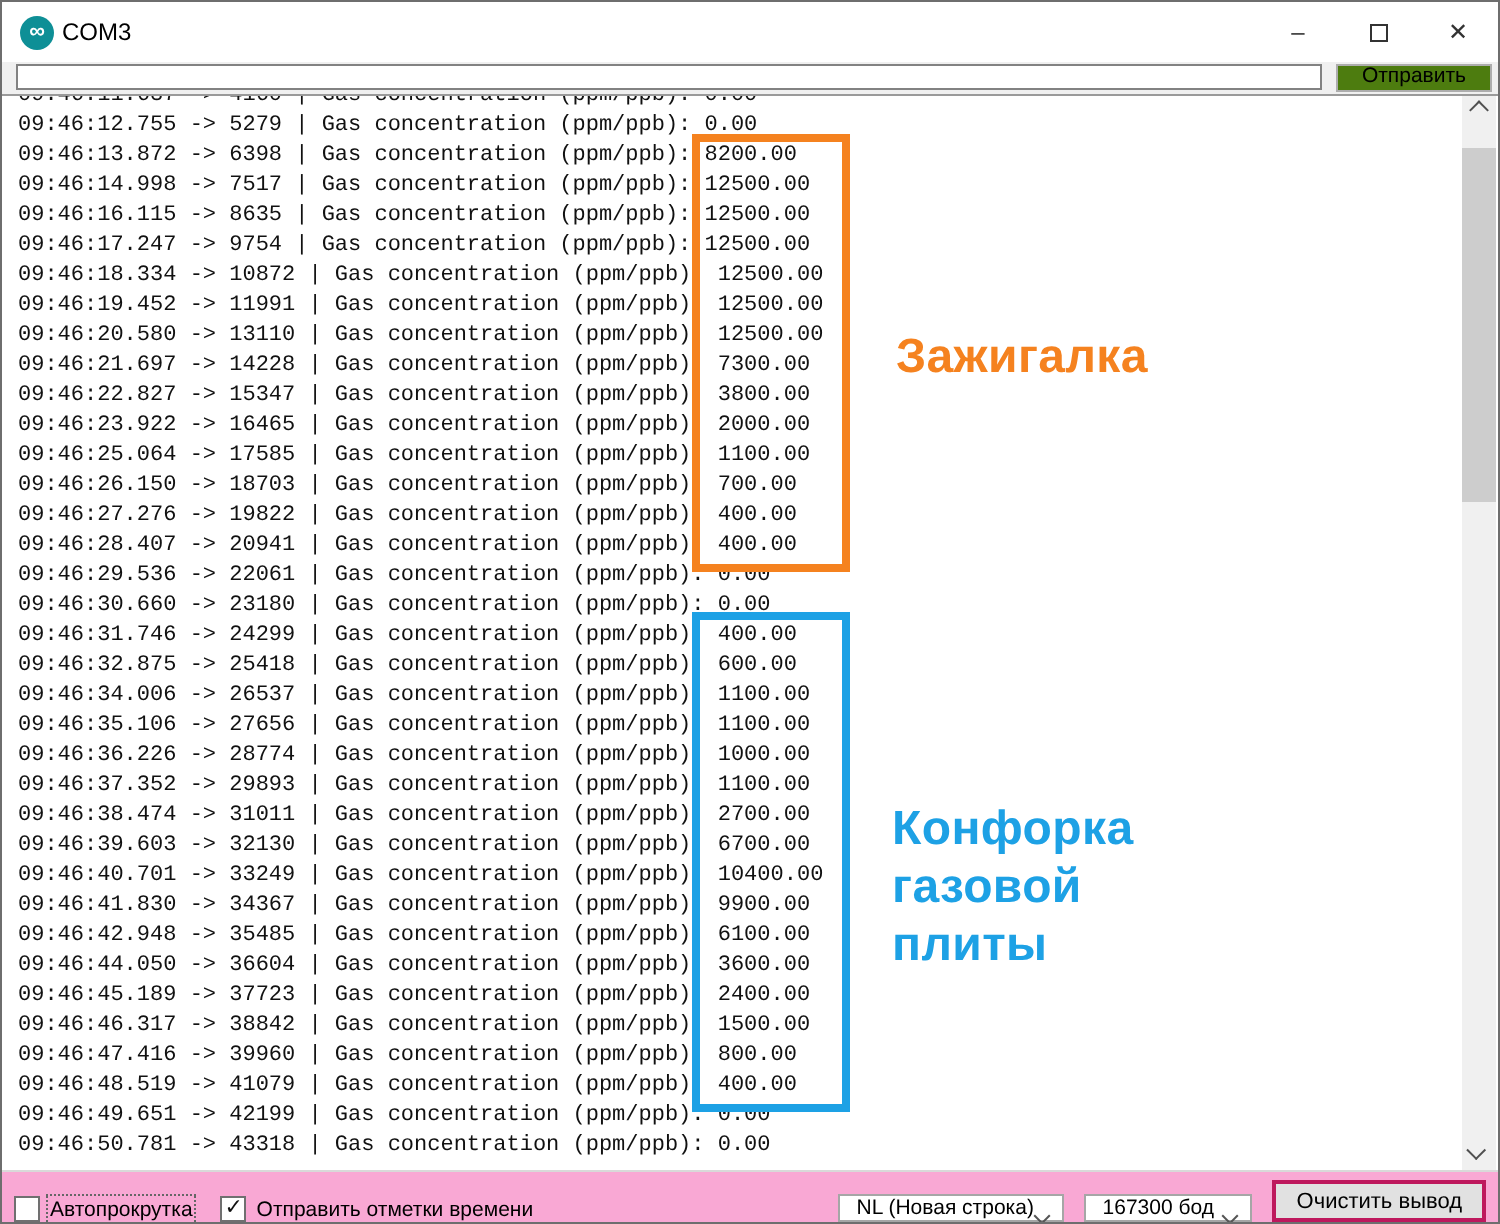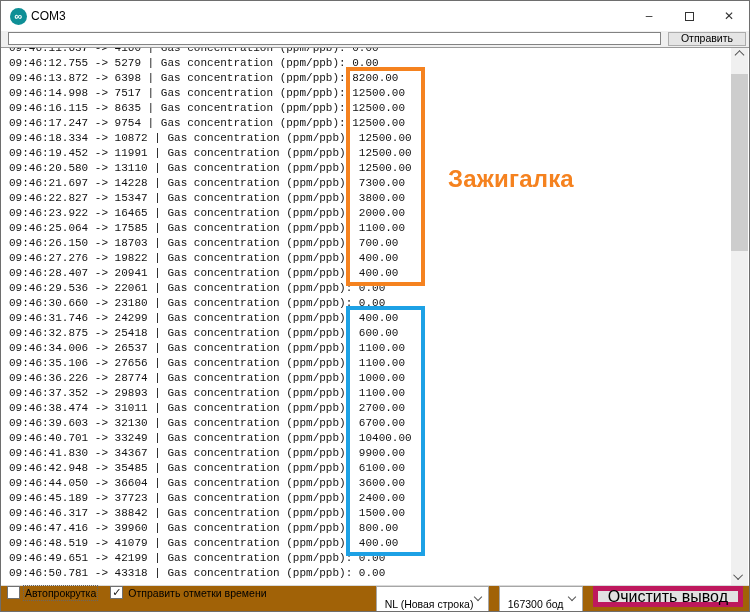--- a/index.html
+++ b/index.html
@@ -14,21 +14,21 @@
   .titlebar{position:absolute;top:0;left:0;right:0;height:30px;background:#fff;display:flex;align-items:center;padding-left:9px;}
   .appicon{width:17px;height:17px;border-radius:50%;background:#0e8f96;color:#fff;display:flex;align-items:center;justify-content:center;font-size:11px;font-weight:bold;line-height:1;}
   .apptitle{margin-left:4px;font-size:12px;color:#000;}
   .wincontrols{margin-left:auto;display:flex;height:30px;}
   .winbtn{width:40px;height:30px;display:flex;align-items:center;justify-content:center;color:#333;font-size:12px;}
   .maxbox{width:9px;height:9px;border:1px solid #333;}
 
   
   .sendrow{position:absolute;top:30px;left:0;right:0;height:16px;background:#f0f0f0;}
   .sendinput{position:absolute;top:31px;left:7px;width:653px;height:13px;border:1px solid #828282;background:#fff;font-size:10px;padding:0 3px;font-family:"Liberation Sans",sans-serif;outline:none;}
-  .sendbtn{position:absolute;top:31px;left:667px;width:78px;height:14px;background:#e5e5e5;border:1px solid #adadad;font-size:10.5px;line-height:11px;text-align:center;color:#000;cursor:default;}
+  .sendbtn{position:absolute;top:31px;left:667px;width:78px;height:14px;background:#4d7c0f;border:1px solid #adadad;font-size:10.5px;line-height:11px;text-align:center;color:#000;cursor:default;}
 
   
   .logpanel{position:absolute;top:46px;left:0;right:0;bottom:26px;background:#fff;border-top:1px solid #9a9a9a;overflow:hidden;padding-left:24px;}
   .loglines{position:absolute;top:-7px;left:0;right:17px;padding-left:8px;font-family:"Liberation Mono","DejaVu Sans Mono",monospace;font-size:11px;line-height:15px;color:#111;white-space:pre;}
 
   
   .scrollbar{position:absolute;top:47px;bottom:26px;right:1px;width:17px;background:#f0f0f0;}
   .scr-arrow{position:absolute;left:0;width:17px;height:17px;display:flex;align-items:center;justify-content:center;}
   .scr-up{top:0;}
   .scr-down{bottom:0;}
@@ -39,33 +39,33 @@
 
   
   .hl-rect{position:absolute;border-width:4px;border-style:solid;background:transparent;}
   .hl-orange{left:345px;top:66px;width:79px;height:219px;border-color:var(--c-orange);}
   .hl-blue{left:345px;top:305px;width:79px;height:250px;border-color:var(--c-blue);}
   .ann-label{position:absolute;font-weight:bold;font-size:24px;letter-spacing:0.2px;}
   .ann-orange{left:447px;top:164px;color:var(--c-orange);}
   .ann-blue{left:445px;top:399px;color:var(--c-blue);line-height:29px;white-space:pre-line;}
 
   
-  .bottombar{position:absolute;left:0;right:0;bottom:0;height:26px;background:#a16207;border-top:1px solid #d9d9d9;display:flex;align-items:flex-start;padding:0 6px;font-size:10.5px;color:#000;}
+  .bottombar{position:absolute;left:0;right:0;bottom:0;height:26px;background:#f9a8d4;border-top:1px solid #d9d9d9;display:flex;align-items:flex-end;padding:0 6px;font-size:10.5px;color:#000;}
   .chkgroup{display:flex;align-items:center;margin-right:14px;}
   .chkbox{width:13px;height:13px;background:#fff;border:1px solid #707070;display:flex;align-items:center;justify-content:center;font-size:11px;line-height:11px;color:#111;margin-right:5px;flex:0 0 auto;}
   .chkbox .mark{visibility:hidden;}
   .chkbox.checked .mark{visibility:visible;}
   .chklabel{white-space:nowrap;}
   .focus-dotted{outline:1px dotted #666;outline-offset:1px;}
   .spacer{flex:1;}
-  .combo{height:36px;background:#fff;border:1px solid #a6a6a6;display:flex;align-items:center;padding:0 22px 0 8px;position:relative;margin-right:10px;white-space:nowrap;}
+  .combo{height:14px;background:#fff;border:1px solid #a6a6a6;display:flex;align-items:center;padding:0 22px 0 8px;position:relative;margin-right:10px;white-space:nowrap;}
   .combo .cchev{position:absolute;right:7px;top:7px;width:6px;height:6px;border-left:1px solid #555;border-bottom:1px solid #555;transform:rotate(-45deg);}
   .combo-nl{width:113px;}
   .combo-baud{width:84px;}
-  .clearbtn{height:21px;background:#e1e1e1;border:5px solid #be185d;padding:0 10px;font-size:16px;white-space:nowrap;display:flex;align-items:center;}
+  .clearbtn{height:21px;background:#e1e1e1;border:2px solid #be185d;padding:0 10px;font-size:11px;white-space:nowrap;display:flex;align-items:center;}
 </style>
 </head>
 <body>
 
 <div class="window">
 
   <div class="titlebar">
     <div class="appicon">
         <span>∞</span>
       </div>
@@ -97,20 +97,23 @@
       </div>
     <div class="scr-thumb"></div>
     <div class="scr-arrow scr-down">
         <div class="chev down"></div>
       </div>
   </div>
 
   <div class="hl-rect hl-orange"></div>
   <div class="hl-rect hl-blue"></div>
   <div class="ann-label ann-orange">Зажигалка</div>
+  <div class="ann-label ann-blue">Конфорка
+газовой
+плиты</div>
 
   <div class="bottombar">
     <div class="chkgroup">
       <span class="chkbox">
           <span class="mark">✓</span>
         </span>
       <span class="chklabel focus-dotted">Автопрокрутка</span>
     </div>
     <div class="chkgroup">
       <span class="chkbox checked">

